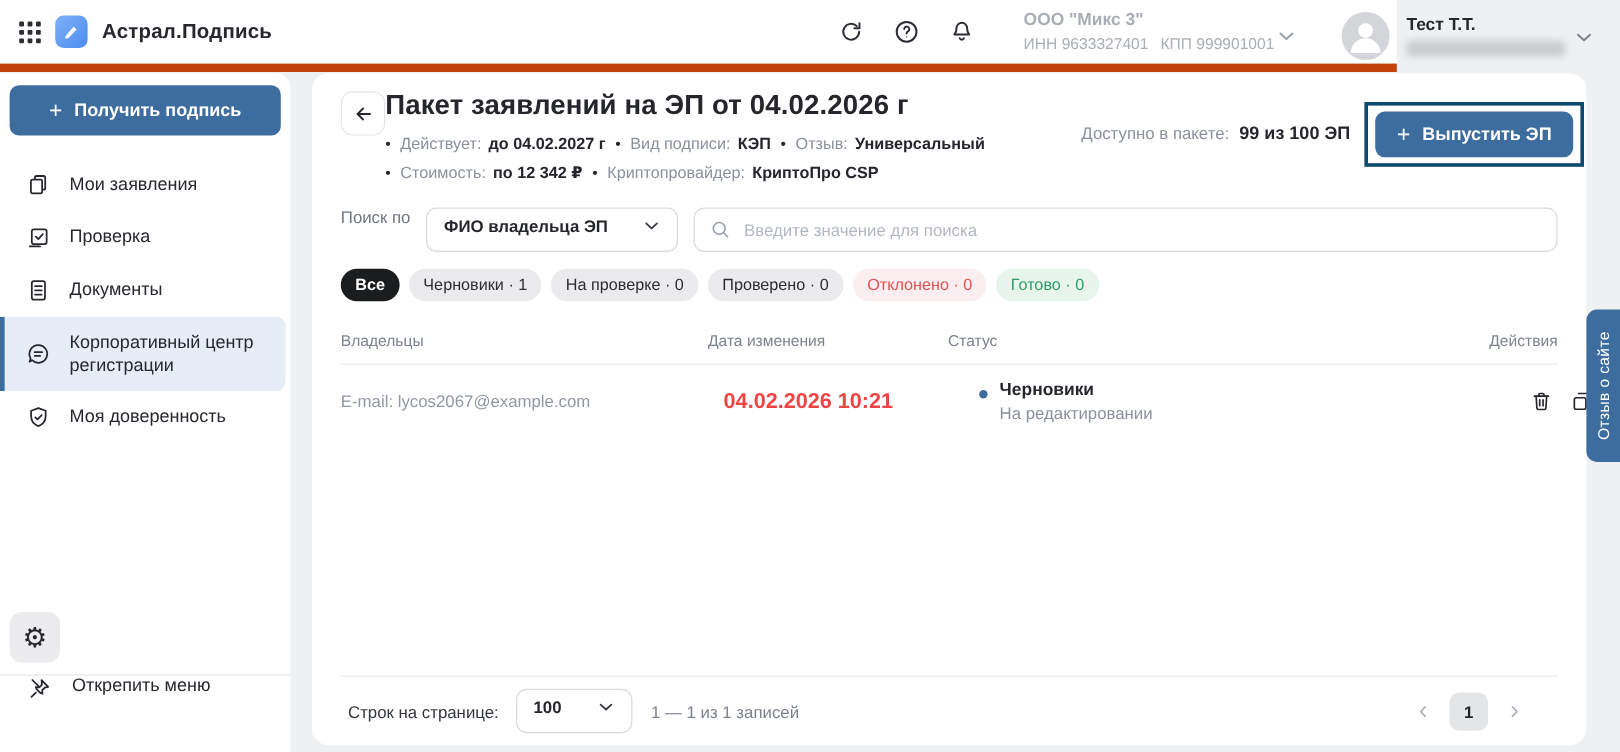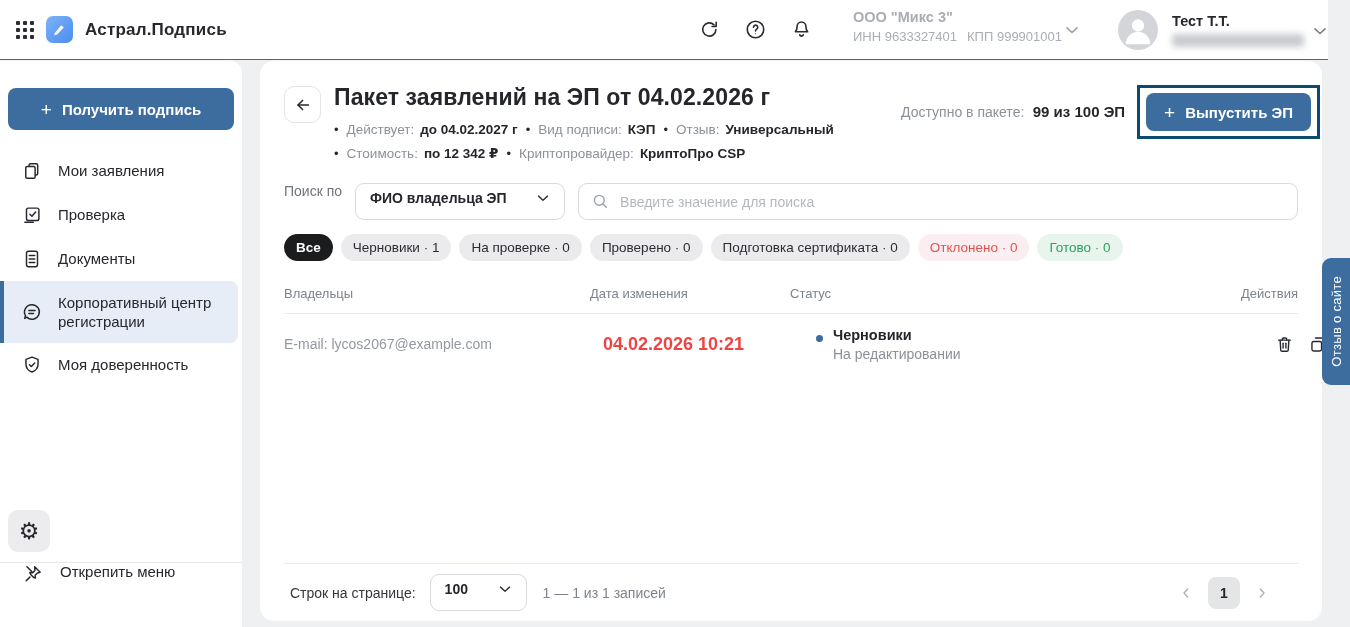--- a/index.html
+++ b/index.html
@@ -5,22 +5,22 @@
   * { margin:0; padding:0; box-sizing:border-box; }
   html,body { width:1350px; height:627px; overflow:hidden; }
   body {
     font-family:"Liberation Sans","DejaVu Sans",sans-serif;
     background:#eef0f2; color:#2b2d33; position:relative;
   }
   svg { display:block; }
 
   
   .topbar {
-    position:absolute; top:0; left:0; width:1328px; height:60px;
-    background:#fff; border-bottom:1px solid #c2410c;
+    position:absolute; top:0; left:0; width:1164px; height:60px;
+    background:#fff; border-bottom:7px solid #c2410c;
     display:flex; align-items:center;
   }
   .apps-grid { margin-left:14px; width:22px; height:22px; color:#2b2d33; cursor:pointer; }
   .logo {
     margin-left:10px; width:27px; height:27px; border-radius:7px;
     background:linear-gradient(135deg,#7fb1f7 0%,#4a8df0 100%);
     display:flex; align-items:center; justify-content:center;
   }
   .app-title { margin-left:12px; font-size:17px; font-weight:700; color:#26282d; letter-spacing:.2px; }
   .topbar-icons { position:absolute; left:698px; display:flex; gap:23px; align-items:center; color:#2b2d33; }
@@ -35,21 +35,21 @@
   .user-name { font-size:14.5px; font-weight:600; color:#26282d; }
   .user-email-redacted { margin-top:5px; width:132px; height:13px; border-radius:3px; background:#c9cbcf; filter:blur(3px); }
   .user-chevron { position:absolute; left:1310px; top:21px; width:20px; height:20px; color:#7d838c; cursor:pointer; }
 
   
   .sidebar {
     position:absolute; top:61px; left:0; width:242px; height:566px;
     background:#fff; border-radius:0 12px 0 0;
   }
   .get-sign-btn {
-    margin:27px 8px 0 8px; height:42px; width:226px; border:none;
+    margin:10px 8px 0 8px; height:42px; width:226px; border:none;
     background:#3d6d9e; color:#fff; font-family:inherit;
     border-radius:8px; font-size:15px; font-weight:600;
     display:flex; align-items:center; justify-content:center; gap:10px; cursor:pointer;
   }
   .plus-glyph::before { content:"+"; font-size:19px; font-weight:400; line-height:1; }
   .nav { margin-top:19px; display:flex; flex-direction:column; }
   .nav-item {
     min-height:44px; display:flex; align-items:center; gap:15px;
     padding:0 14px 0 21px; font-size:15px; color:#26282d; cursor:pointer;
   }
@@ -71,21 +71,21 @@
     display:flex; align-items:flex-start; gap:16px; padding-left:22px;
     font-size:15px; color:#26282d; cursor:pointer;
   }
   .unpin-row .nav-ic { width:22px; height:22px; color:#26282d; }
 
   
   .card {
     position:absolute; top:61px; left:260px; width:1062px; height:560px;
     background:#fff; border-radius:14px; padding:0 24px;
   }
-  .pkg-head { margin-top:23px; display:flex; align-items:flex-start; gap:13px; }
+  .pkg-head { margin-top:13px; display:flex; align-items:flex-start; }
   .back-btn {
     width:37px; height:37px; border:1px solid #e3e5e8; background:#fff;
     border-radius:10px; display:flex; align-items:center; justify-content:center;
     color:#26282d; cursor:pointer; flex:0 0 37px; margin-top:2px;
   }
   .pkg-title { font-size:23px; font-weight:700; color:#24262b; letter-spacing:.1px; }
   .meta-line { margin-top:7px; display:flex; align-items:center; flex-wrap:wrap; column-gap:8px; font-size:13.5px; line-height:17px; }
   .meta-line:first-of-type { margin-top:10px; }
   .meta-item { display:flex; align-items:center; gap:6px; }
   .meta-item::before { content:"•"; color:#26282d; font-size:13px; margin-right:2px; }
@@ -386,21 +386,20 @@
         </svg>
       <input type="text" placeholder="Введите значение для поиска" style="">
     </div>
   </div>
 
   <div class="chips-row">
     <div class="chip chip--selected">Все</div>
     <div class="chip">Черновики · 1</div>
     <div class="chip">На проверке · 0</div>
     <div class="chip">Проверено · 0</div>
-    <div class="chip">Подготовка сертификата · 0</div>
     <div class="chip chip--rejected">Отклонено · 0</div>
     <div class="chip chip--done">Готово · 0</div>
   </div>
 
   <div class="tbl-head">
     <div>Владельцы</div>
     <div>Дата изменения</div>
     <div>Статус</div>
     <div class="th-actions">Действия</div>
   </div>

